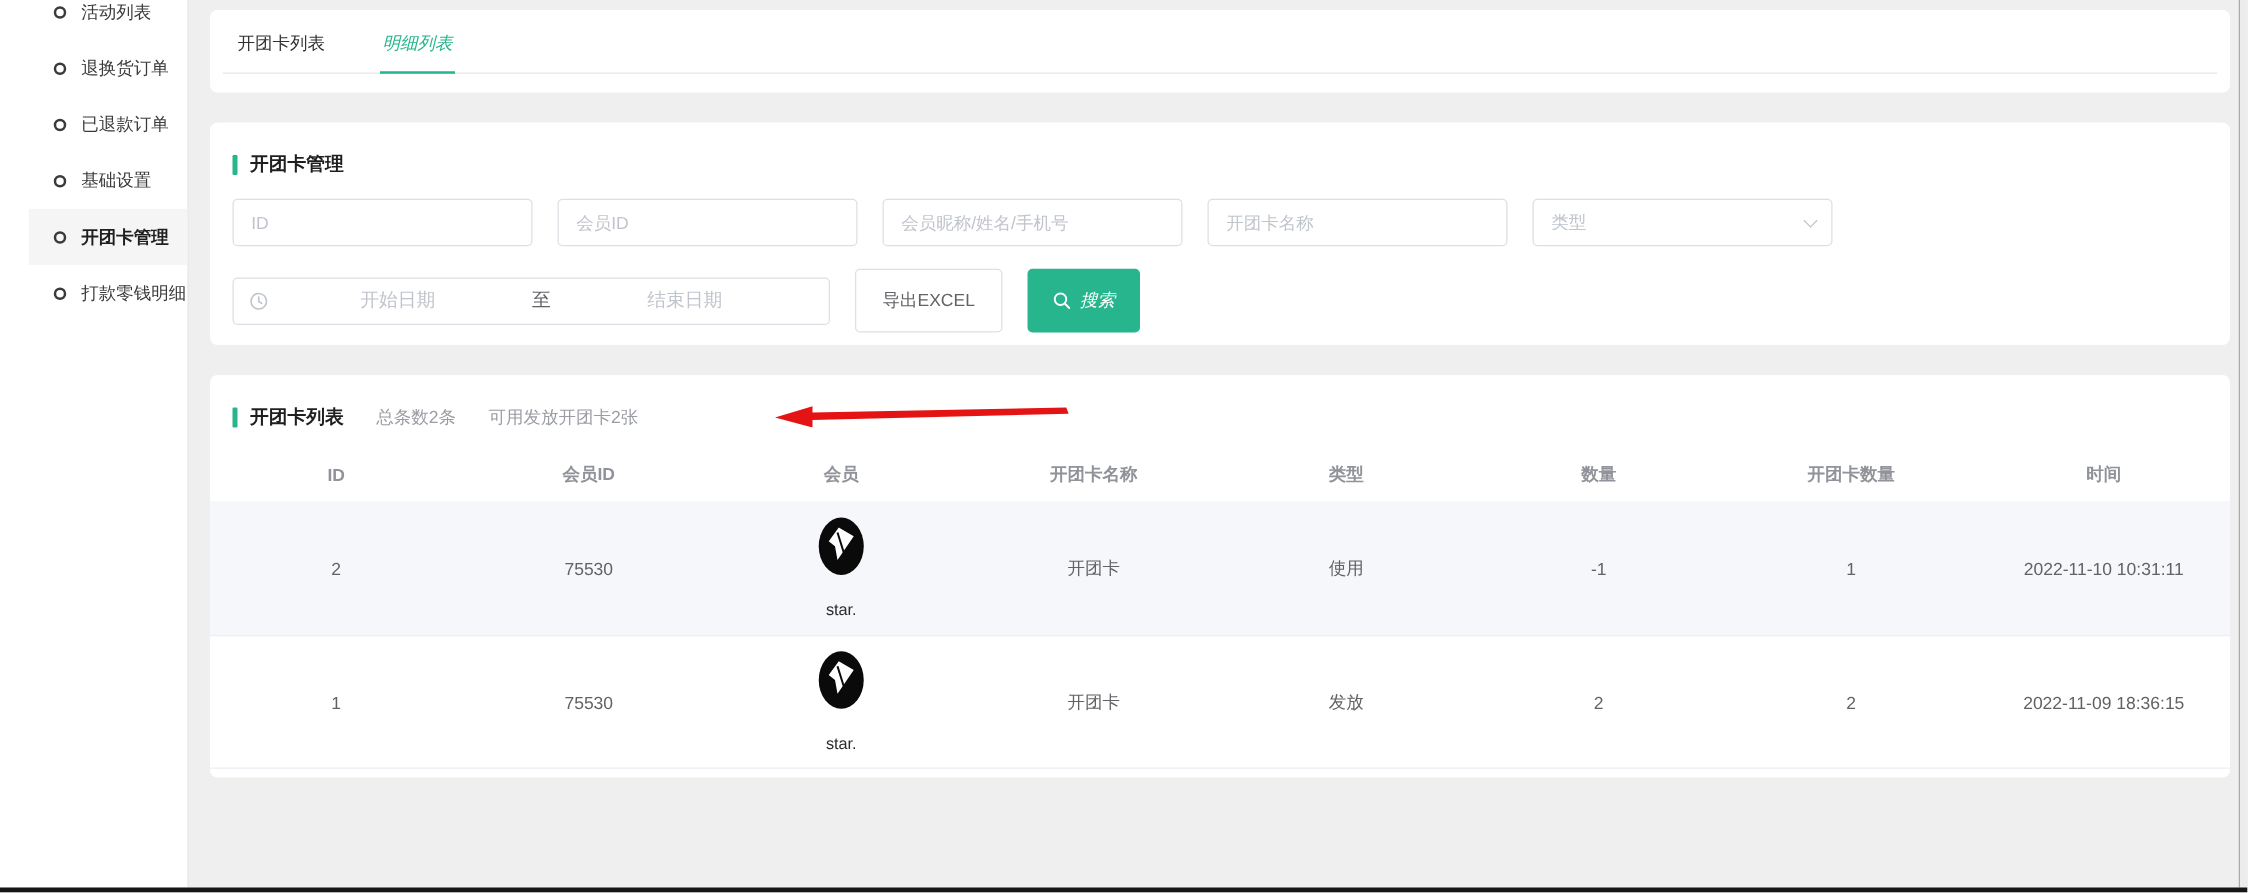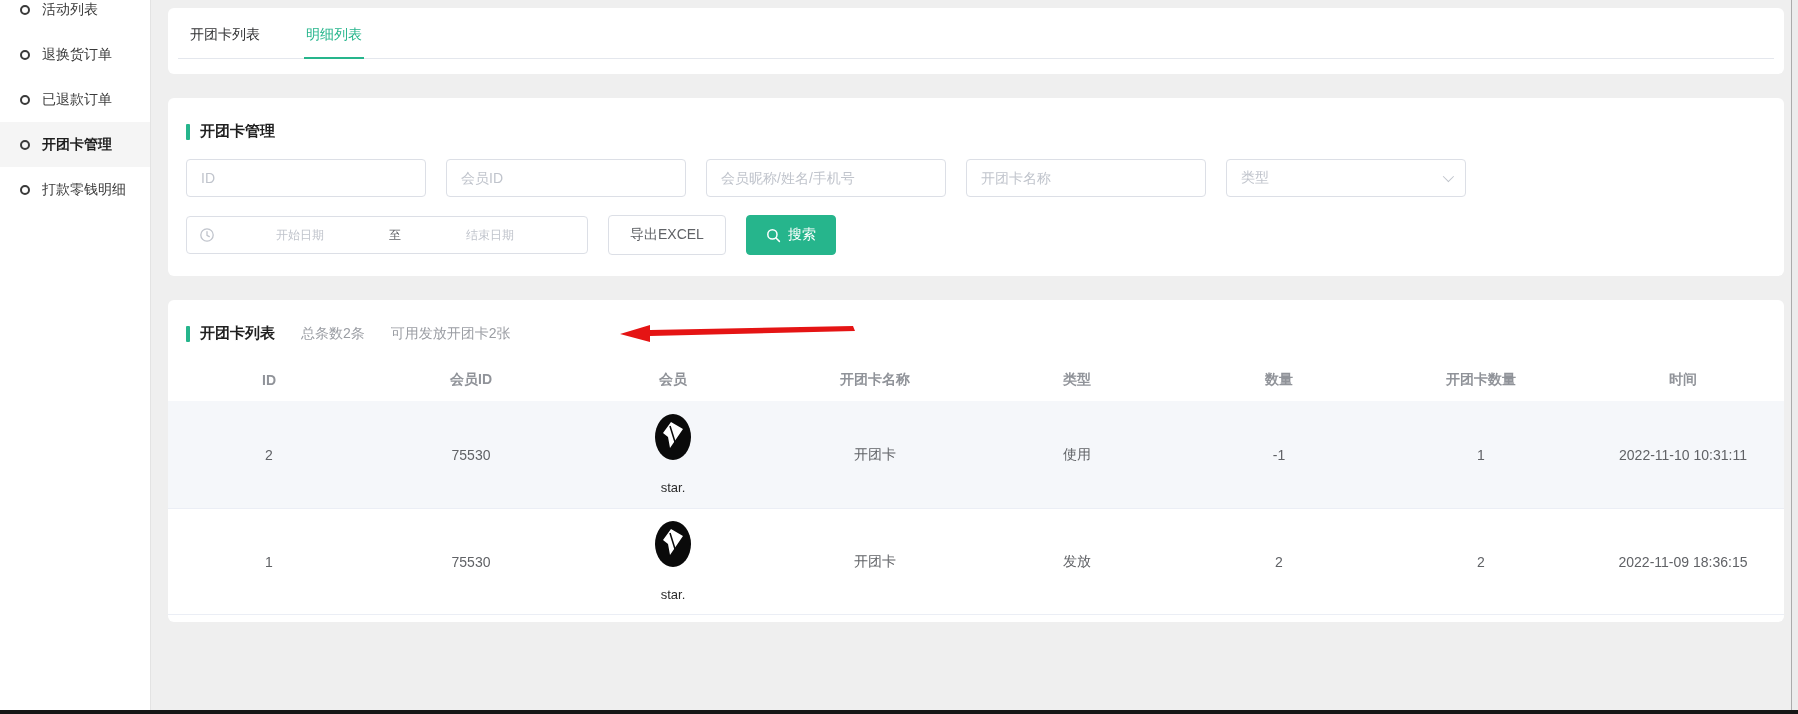--- a/index.html
+++ b/index.html
@@ -14,21 +14,21 @@
   html,body{width:1798px;height:714px;overflow:hidden;}
   body{
     font-family:"Liberation Sans","DejaVu Sans",sans-serif;
     background:#efefef;
     position:relative;
     color:var(--txt);
   }
   
   .sidebar{
     position:absolute;left:0;top:0;bottom:4px;width:151px;
-    background:#fff;border-right:1px solid #e3e3e3;overflow:hidden;
+    background:#fff;border-right:1px solid #e3e3e3;overflow:hidden;padding-left:23px;
   }
   .menu{margin-top:-13px;}
   .menu-item{
     height:45px;display:flex;align-items:center;gap:12px;
     padding-left:20px;font-size:14px;color:#3a3a3a;cursor:pointer;white-space:nowrap;
   }
   .menu-item .circle{
     width:10px;height:10px;border:2px solid #3a3a3a;border-radius:50%;flex:none;
   }
   .menu-item.active{background:#f5f5f5;font-weight:bold;color:#1f1f1f;}
@@ -40,21 +40,21 @@
   
   .card-tabs{top:8px;height:66px;}
   .tabs{
     position:absolute;left:10px;right:10px;top:16px;
     display:flex;gap:42px;border-bottom:1px solid #e4e7ed;padding-left:10px;
   }
   .tab{
     font-size:14px;color:#303133;padding:2px 2px 13px;cursor:pointer;
     border-bottom:2px solid transparent;margin-bottom:-1px;
   }
-  .tab.active{color:var(--green);border-bottom-color:var(--green);}
+  .tab.active{color:var(--green);border-bottom-color:var(--green);font-style:italic;}
   
   .card-search{top:98px;height:178px;padding:24px 20px 0 18px;}
   .section-title{display:flex;align-items:center;gap:10px;}
   .green-bar{width:4px;height:16px;background:var(--green);border-radius:1px;flex:none;}
   .section-title .t{font-size:15px;font-weight:bold;color:#1f1f1f;}
   .filters-row{display:flex;gap:20px;margin-top:18px;align-items:center;}
   .ipt{
     width:240px;height:38px;border:1px solid var(--border);border-radius:4px;
     font-size:14px;color:var(--txt);padding:0 14px;background:#fff;outline:none;
   }
@@ -62,31 +62,31 @@
   .select{
     width:240px;height:38px;border:1px solid var(--border);border-radius:4px;
     display:flex;align-items:center;justify-content:space-between;
     padding:0 14px;font-size:14px;color:var(--placeholder);cursor:pointer;background:#fff;
   }
   .chev{
     width:8px;height:8px;border-right:1.5px solid var(--placeholder);
     border-bottom:1.5px solid var(--placeholder);transform:rotate(45deg) translateY(-2px);
   }
   .date-range{
-    width:402px;height:38px;border:1px solid var(--border);border-radius:4px;
-    display:flex;align-items:center;padding:0 12px;font-size:12px;background:#fff;cursor:pointer;
+    width:478px;height:38px;border:1px solid var(--border);border-radius:4px;
+    display:flex;align-items:center;padding:0 12px;font-size:15px;background:#fff;cursor:pointer;
   }
   .date-range .ph{flex:1;text-align:center;color:var(--placeholder);}
   .date-range .to{color:#606266;padding:0 4px;}
   .btn{
-    height:40px;border-radius:4px;font-size:14px;cursor:pointer;
+    height:51px;border-radius:4px;font-size:14px;cursor:pointer;
     display:inline-flex;align-items:center;justify-content:center;
   }
   .btn-export{background:#fff;border:1px solid var(--border);color:#606266;padding:0 21px;}
-  .btn-search{background:var(--green);border:1px solid var(--green);color:#fff;padding:0 19px;gap:7px;}
+  .btn-search{background:var(--green);border:1px solid var(--green);color:#fff;padding:0 19px;gap:7px;font-style:italic;}
   
   .card-table{top:300px;height:322px;padding-top:24px;}
   .list-header{display:flex;align-items:center;padding:0 18px;position:relative;}
   .list-header .t{font-size:15px;font-weight:bold;color:#1f1f1f;margin-left:10px;}
   .list-header .stat{font-size:14px;color:#9a9da3;margin-left:26px;}
   .annotation-arrow{position:absolute;left:452px;top:0px;width:235px;height:18px;}
   .tbl{margin-top:16px;}
   .thead,.trow{display:grid;grid-template-columns:repeat(8,1fr);align-items:center;text-align:center;}
   .thead{height:42px;}
   .th{font-size:14px;font-weight:bold;color:var(--muted);}
@@ -115,20 +115,24 @@
       <span class="circle"></span>
       <span>活动列表</span>
     </div>
     <div class="menu-item">
       <span class="circle"></span>
       <span>退换货订单</span>
     </div>
     <div class="menu-item">
       <span class="circle"></span>
       <span>已退款订单</span>
+    </div>
+    <div class="menu-item">
+      <span class="circle"></span>
+      <span>基础设置</span>
     </div>
     <div class="menu-item active">
       <span class="circle"></span>
       <span>开团卡管理</span>
     </div>
     <div class="menu-item">
       <span class="circle"></span>
       <span>打款零钱明细</span>
     </div>
   </div>

